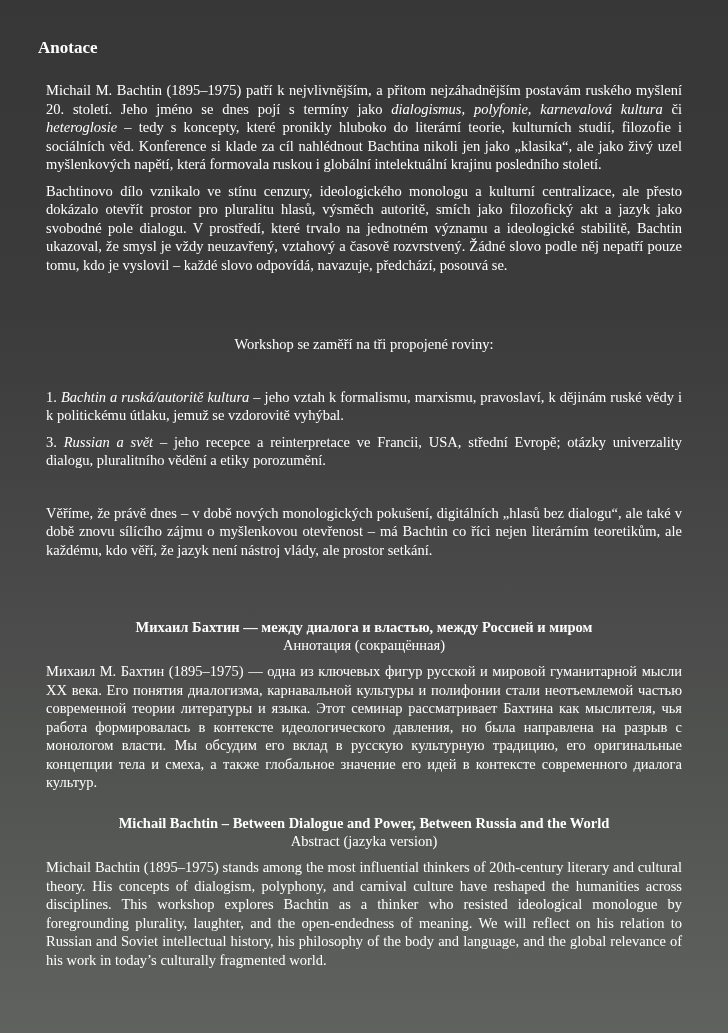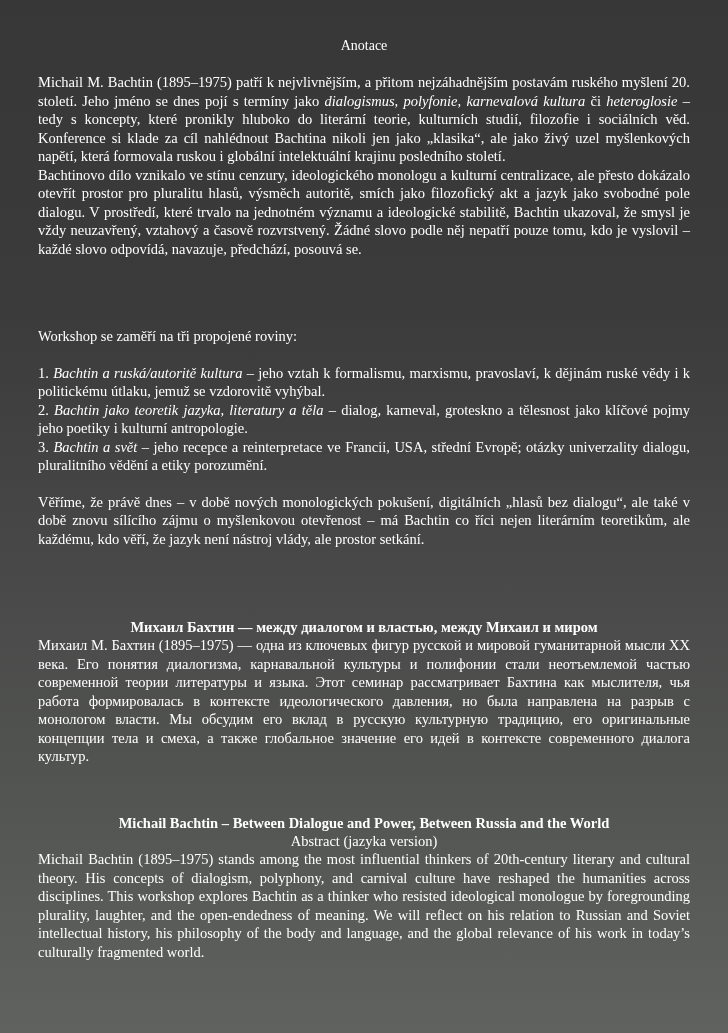--- a/index.html
+++ b/index.html
@@ -3,52 +3,52 @@
 <meta charset="utf-8">
 <style>
   html, body { margin: 0; padding: 0; }
   body {
     width: 728px; height: 1033px; overflow: hidden;
     background: linear-gradient(to bottom, #373737 0%, #3b3b3b 30%, #4a4b4a 60%, #5f625e 100%);
     color: #ffffff;
     font-family: "Liberation Serif", "DejaVu Serif", serif;
   }
   .page { position: absolute; left: 38px; width: 652px; top: 0; }
-  .heading { text-align: center; font-weight: normal; font-size: 14px; position: absolute; width: 100%; }
-  p { margin: 0; font-size: 14.5px; line-height: 18.5px; text-align: justify; }
+  .heading { text-align: left; font-weight: bold; font-size: 17px; position: absolute; width: 100%; }
+  p { margin: 8px; font-size: 14.5px; line-height: 18.5px; text-align: justify; }
   .block { position: absolute; width: 100%; }
-  .center { text-align: left; }
+  .center { text-align: center; }
   .title { font-weight: bold; text-align: center; font-size: 14.5px; line-height: 18px; }
   .subtitle { text-align: center; font-size: 14.5px; line-height: 18px; }
   em { font-style: italic; }
 </style>
 </head>
 <body>
 
 <div class="page">
 
   <div class="heading" style="top:38px;">Anotace</div>
 
   <div class="block" style="top:73px;">
     <p><span>Michail M. Bachtin (1895–1975) patří k nejvlivnějším, a přitom nejzáhadnějším postavám ruského myšlení 20. století. Jeho jméno se dnes pojí s termíny jako </span><em>dialogismus, polyfonie, karnevalová kultura</em><span> či </span><em>heteroglosie</em><span> – tedy s koncepty, které pronikly hluboko do literární teorie, kulturních studií, filozofie i sociálních věd. Konference si klade za cíl nahlédnout Bachtina nikoli jen jako „klasika“, ale jako živý uzel myšlenkových napětí, která formovala ruskou i globální intelektuální krajinu posledního století.</span></p>
     <p>Bachtinovo dílo vznikalo ve stínu cenzury, ideologického monologu a kulturní centralizace, ale přesto dokázalo otevřít prostor pro pluralitu hlasů, výsměch autoritě, smích jako filozofický akt a jazyk jako svobodné pole dialogu. V prostředí, které trvalo na jednotném významu a ideologické stabilitě, Bachtin ukazoval, že smysl je vždy neuzavřený, vztahový a časově rozvrstvený. Žádné slovo podle něj nepatří pouze tomu, kdo je vyslovil – každé slovo odpovídá, navazuje, předchází, posouvá se.</p>
   </div>
 
   <div class="block" style="top:327px;">
     <p class="center">Workshop se zaměří na tři propojené roviny:</p>
     <div style="height:18px;"></div>
     <p><span>1. </span><em>Bachtin a ruská/autoritě kultura</em><span> – jeho vztah k formalismu, marxismu, pravoslaví, k dějinám ruské vědy i k politickému útlaku, jemuž se vzdorovitě vyhýbal.</span></p>
-    <p><span>2. </span><em>Bachtin jako teoretik jazyka, literatury a těla</em><span> – dialog, karneval, groteskno a tělesnost jako klíčové pojmy jeho poetiky i kulturní antropologie.</span></p>
-    <p><span>3. </span><em>Bachtin a svět</em><span> – jeho recepce a reinterpretace ve Francii, USA, střední Evropě; otázky univerzality dialogu, pluralitního vědění a etiky porozumění.</span></p>
+    <p><span>3. </span><em>Russian a svět</em><span> – jeho recepce a reinterpretace ve Francii, USA, střední Evropě; otázky univerzality dialogu, pluralitního vědění a etiky porozumění.</span></p>
     <div style="height:18px;"></div>
     <p>Věříme, že právě dnes – v době nových monologických pokušení, digitálních „hlasů bez dialogu“, ale také v  době znovu sílícího zájmu o myšlenkovou otevřenost – má Bachtin co říci nejen literárním teoretikům, ale každému, kdo věří, že jazyk není nástroj vlády, ale prostor setkání.</p>
   </div>
 
   <div class="block" style="top:618px;">
-    <div class="title">Михаил Бахтин — между диалогом и властью, между Михаил и миром</div>
+    <div class="title">Михаил Бахтин — между диалога и властью, между Россией и миром</div>
+    <div class="subtitle">Аннотация (сокращённая)</div>
     <p>Михаил М. Бахтин (1895–1975) — одна из ключевых фигур русской и мировой гуманитарной мысли XX века. Его понятия диалогизма, карнавальной культуры и полифонии стали неотъемлемой частью современной теории литературы и языка. Этот семинар рассматривает Бахтина как мыслителя, чья работа формировалась в контексте идеологического давления, но была направлена на разрыв с монологом власти. Мы обсудим его вклад в русскую культурную традицию, его оригинальные концепции тела и смеха, а также глобальное значение его идей в контексте современного диалога культур.</p>
   </div>
 
   <div class="block" style="top:814px;">
     <div class="title">Michail Bachtin – Between Dialogue and Power, Between Russia and the World</div>
     <div class="subtitle">Abstract (jazyka version)</div>
     <p>Michail Bachtin (1895–1975) stands among the most influential thinkers of 20th-century literary and cultural theory. His concepts of dialogism, polyphony, and carnival culture have reshaped the humanities across disciplines. This workshop explores Bachtin as a thinker who resisted ideological monologue by foregrounding plurality, laughter, and the open-endedness of meaning. We will reflect on his relation to Russian and Soviet intellectual history, his philosophy of the body and language, and the global relevance of his work in today’s culturally fragmented world.</p>
   </div>
 
 </div>

